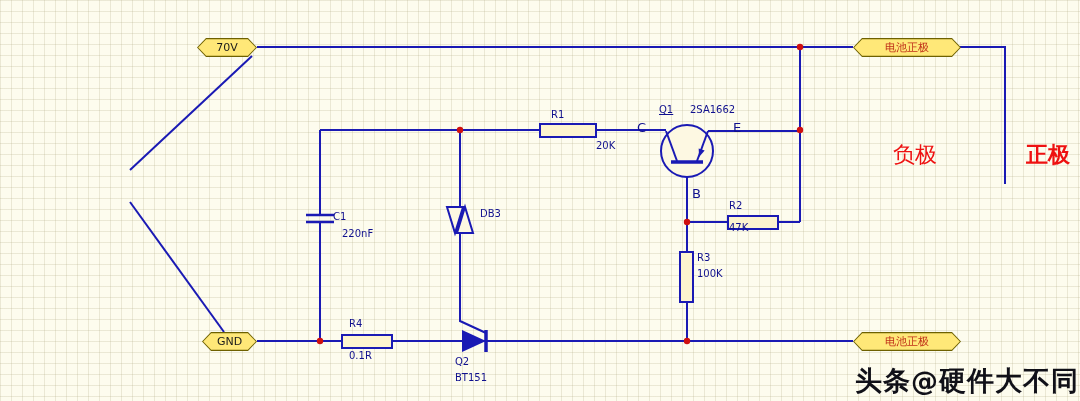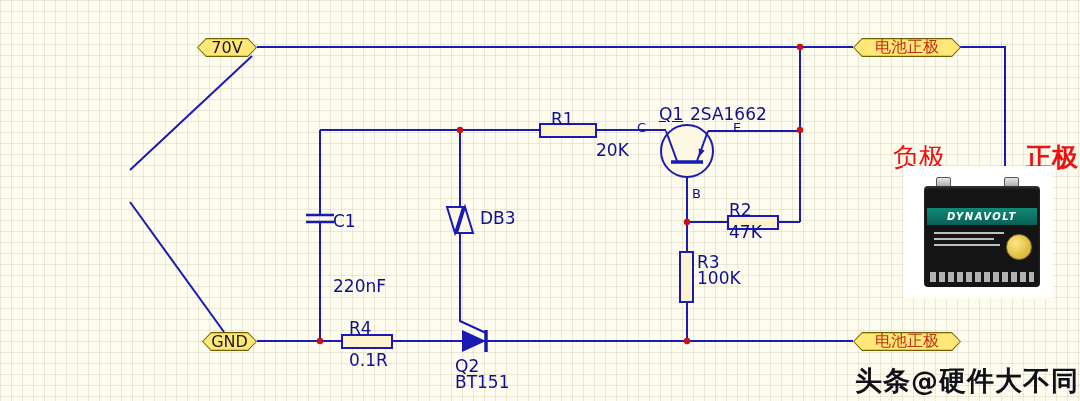--- a/index.html
+++ b/index.html
@@ -14,33 +14,33 @@
   }
   svg{position:absolute;left:0;top:0;}
   .wire{stroke:#1a1ab4;stroke-width:2;fill:none;}
   .callout{stroke:#1a1ab4;stroke-width:2;fill:none;}
   .res{fill:#fdf4cf;stroke:#1a1ab4;stroke-width:2;}
   .sym{fill:#fdf8e2;stroke:#1a1ab4;stroke-width:2;}
   .plate{stroke:#1a1ab4;stroke-width:2.6;fill:none;}
   .thick{stroke:#1a1ab4;stroke-width:3.5;fill:none;}
   .solid{fill:#1a1ab4;stroke:none;}
   .jct{fill:#cf1010;stroke:none;}
-  .lbl{position:absolute;font-size:17px;color:#10108e;white-space:nowrap;}
+  .lbl{position:absolute;font-size:10px;color:#10108e;white-space:nowrap;}
   .pinlbl{position:absolute;font-size:13px;color:#10108e;white-space:nowrap;}
   .port{position:absolute;}
   .port-border{position:absolute;inset:0;background:#6e6100;
     clip-path:polygon(0 50%, 9px 0, calc(100% - 9px) 0, 100% 50%, calc(100% - 9px) 100%, 9px 100%);}
   .port-fill{position:absolute;inset:1.2px;background:#ffe878;
     clip-path:polygon(0 50%, 8px 0, calc(100% - 8px) 0, 100% 50%, calc(100% - 8px) 100%, 8px 100%);}
   .port-label{position:absolute;inset:0;display:flex;align-items:center;justify-content:center;
-    font-size:16px;color:#1a1a1a;}
+    font-size:11px;color:#1a1a1a;}
   .port-label.red{color:#c03018;}
   .heading-red{position:absolute;left:6px;top:173px;font-size:23px;letter-spacing:1px;
     color:#ee1111;font-family:"Liberation Serif", serif;white-space:nowrap;}
-  .term-lbl{position:absolute;font-size:26px;color:#ee1111;font-family:"Liberation Serif", serif;white-space:nowrap;}
+  .term-lbl{position:absolute;font-size:22px;color:#ee1111;font-family:"Liberation Serif", serif;white-space:nowrap;}
   .watermark{position:absolute;left:855px;top:363px;font-size:27px;font-weight:700;
     color:#101018;letter-spacing:1px;white-space:nowrap;}
   
   .battery-photo{position:absolute;left:903px;top:166px;width:150px;height:132px;background:#ffffff;}
   .bat-terminal{position:absolute;width:13px;height:13px;top:11px;border-radius:2px;
     background:linear-gradient(180deg,#e8e8e8,#8a8a8a);border:1px solid #555;}
   .bat-body{position:absolute;left:21px;top:20px;width:116px;height:101px;background:#141414;
     border-radius:4px;box-shadow:inset 0 2px 3px rgba(255,255,255,.15);}
   .bat-band{position:absolute;left:3px;top:22px;width:110px;height:17px;
     background:linear-gradient(180deg,#0e8a78,#0a5f54);display:flex;align-items:center;justify-content:center;}
@@ -126,46 +126,32 @@
   <div class="lbl" style="left:729px;top:200px;">R2</div>
   <div class="lbl" style="left:729px;top:222px;">47K</div>
 
   <div class="lbl" style="left:697px;top:252px;">R3</div>
   <div class="lbl" style="left:697px;top:268px;text-align:center;">100K</div>
 
   <div class="lbl" style="left:349px;top:318px;">R4</div>
   <div class="lbl" style="left:349px;top:350px;">0.1R</div>
 
   <div class="lbl" style="left:333px;top:211px;">C1</div>
-  <div class="lbl" style="left:333px;top:228px;margin-top:48px;">220nF</div>
+  <div class="lbl" style="left:342px;top:228px;">220nF</div>
 
   <div class="lbl" style="left:480px;top:208px;">DB3</div>
 
   <div class="lbl" style="left:659px;top:104px;text-decoration:underline;">Q1</div>
   <div class="lbl" style="left:690px;top:104px;">2SA1662</div>
   <div class="pinlbl" style="left:637px;top:120px;">C</div>
   <div class="pinlbl" style="left:733px;top:120px;">E</div>
   <div class="pinlbl" style="left:692px;top:186px;">B</div>
 
   <div class="lbl" style="left:455px;top:356px;">Q2</div>
   <div class="lbl" style="left:455px;top:372px;">BT151</div>
 
   <div class="term-lbl" style="left:893px;top:140px;">负极</div>
   <div class="term-lbl" style="left:1026px;top:140px;font-weight:bold;">正极</div>
 
-  <div class="battery-photo">
-    <div class="bat-terminal" style="left:33px;"></div>
-    <div class="bat-terminal" style="left:101px;"></div>
-    <div class="bat-body">
-      <div class="bat-band">
-        <span class="bat-brand">DYNAVOLT</span>
-      </div>
-      <div class="bat-line" style="top:46px;width:70px;"></div>
-      <div class="bat-line" style="top:52px;width:60px;"></div>
-      <div class="bat-line" style="top:58px;width:66px;"></div>
-      <div class="bat-badge"></div>
-      <div class="bat-footer"></div>
-    </div>
-  </div>
 
   <div class="watermark">头条@硬件大不同</div>
 
 </div>
 
 </body></html>

